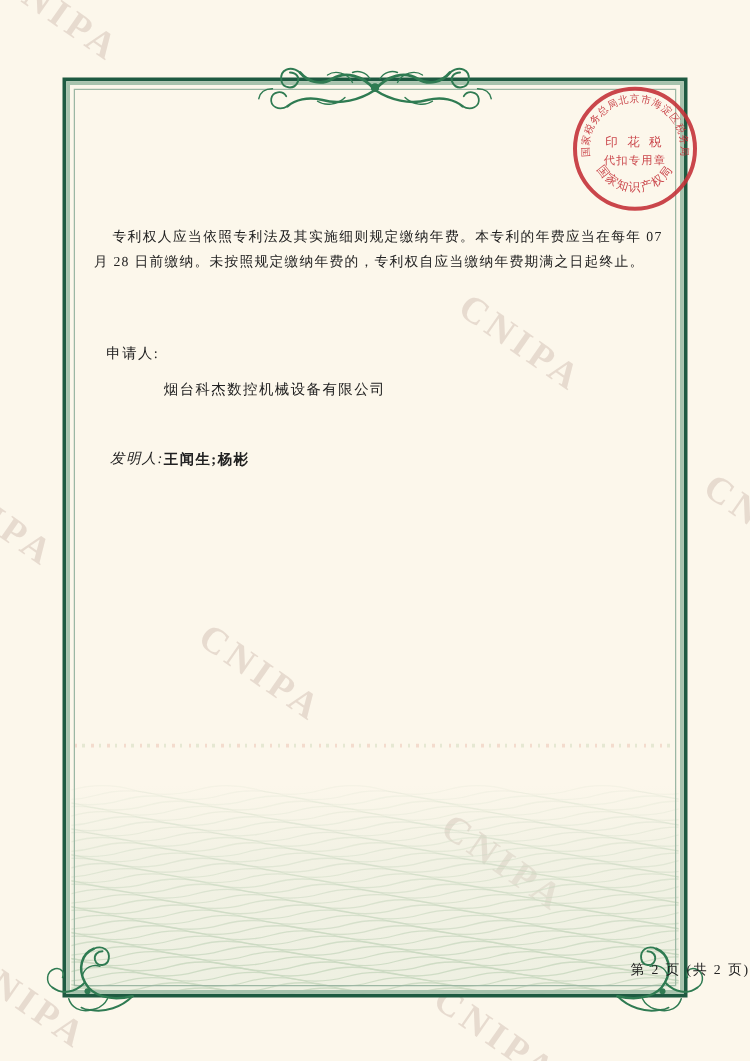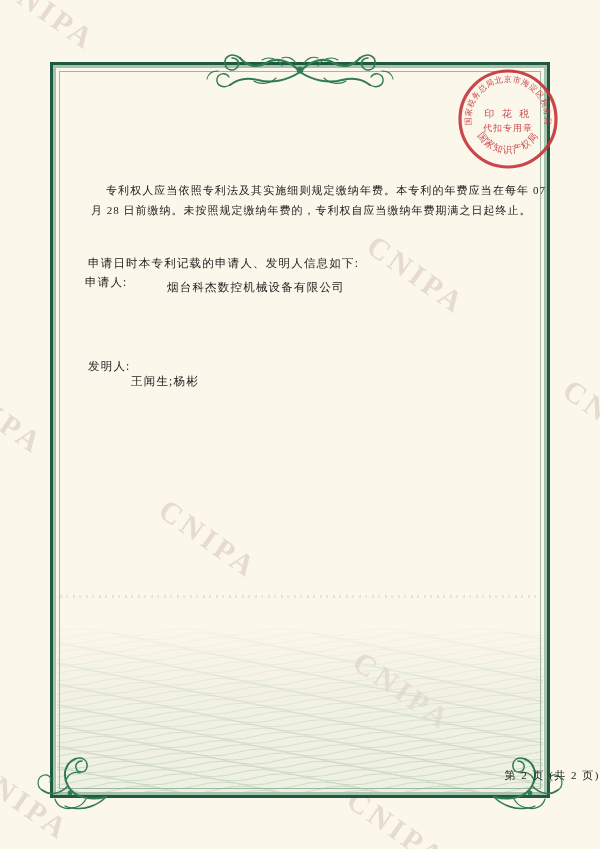--- a/index.html
+++ b/index.html
@@ -47,28 +47,28 @@
   
   .seal{position:absolute;left:454px;top:65px;width:108px;height:108px;opacity:.9;}
   
   .cert-no{
     position:absolute;left:75px;top:96px;
     font-size:13px;letter-spacing:2.5px;color:#222;
   }
   .fee-notice{
     position:absolute;left:75px;top:180px;width:455px;
     font-size:11px;line-height:20px;letter-spacing:1px;
-    text-align:justify;text-indent:15px;color:#222;margin-left:16px;
+    text-align:justify;text-indent:15px;color:#222;
   }
   .line{position:absolute;font-size:11.5px;letter-spacing:1.2px;color:#222;white-space:nowrap;}
   .info-intro{left:88px;top:256px;}
   .applicant-label{left:85px;top:275px;}
-  .applicant-name{left:131px;top:280px;margin-left:36px;}
-  .inventor-label{left:88px;top:359px;}
-  .inventor-names{left:131px;top:374px;}
+  .applicant-name{left:131px;top:304px;}
+  .inventor-label{left:88px;top:359px;font-style:italic;}
+  .inventor-names{left:131px;top:360px;font-weight:bold;}
   .page-footer{
     position:absolute;left:0;right:0;top:768px;
     text-align:right;font-size:11px;letter-spacing:1.5px;color:#222;
     z-index:5;
   }
   svg{display:block;}
 </style>
 </head>
 <body>
 
@@ -177,21 +177,20 @@
     <text font-size="9.5" fill="#c5333a" letter-spacing="1" font-family="Liberation Serif, serif">
       <textPath href="#seal-arc-bottom" startOffset="50%" text-anchor="middle">国家知识产权局</textPath>
     </text>
     <text x="54" y="52" text-anchor="middle" font-size="10" letter-spacing="2.5" fill="#c5333a" font-family="Liberation Serif, serif">印 花 税</text>
     <text x="54" y="66" text-anchor="middle" font-size="9" letter-spacing="1" fill="#c5333a" font-family="Liberation Serif, serif">代扣专用章</text>
   </svg>
 
 
   <div class="fee-notice">专利权人应当依照专利法及其实施细则规定缴纳年费。本专利的年费应当在每年 07 月 28 日前缴纳。未按照规定缴纳年费的，专利权自应当缴纳年费期满之日起终止。</div>
 
-  <div class="line info-intro">申请日时本专利记载的申请人、发明人信息如下:</div>
   <div class="line applicant-label">申请人:</div>
   <div class="line applicant-name">烟台科杰数控机械设备有限公司</div>
   <div class="line inventor-label">发明人:</div>
   <div class="line inventor-names">王闻生;杨彬</div>
 
   <div class="page-footer">第 2 页 (共 2 页)</div>
 
 </div>
 
 </body></html>

